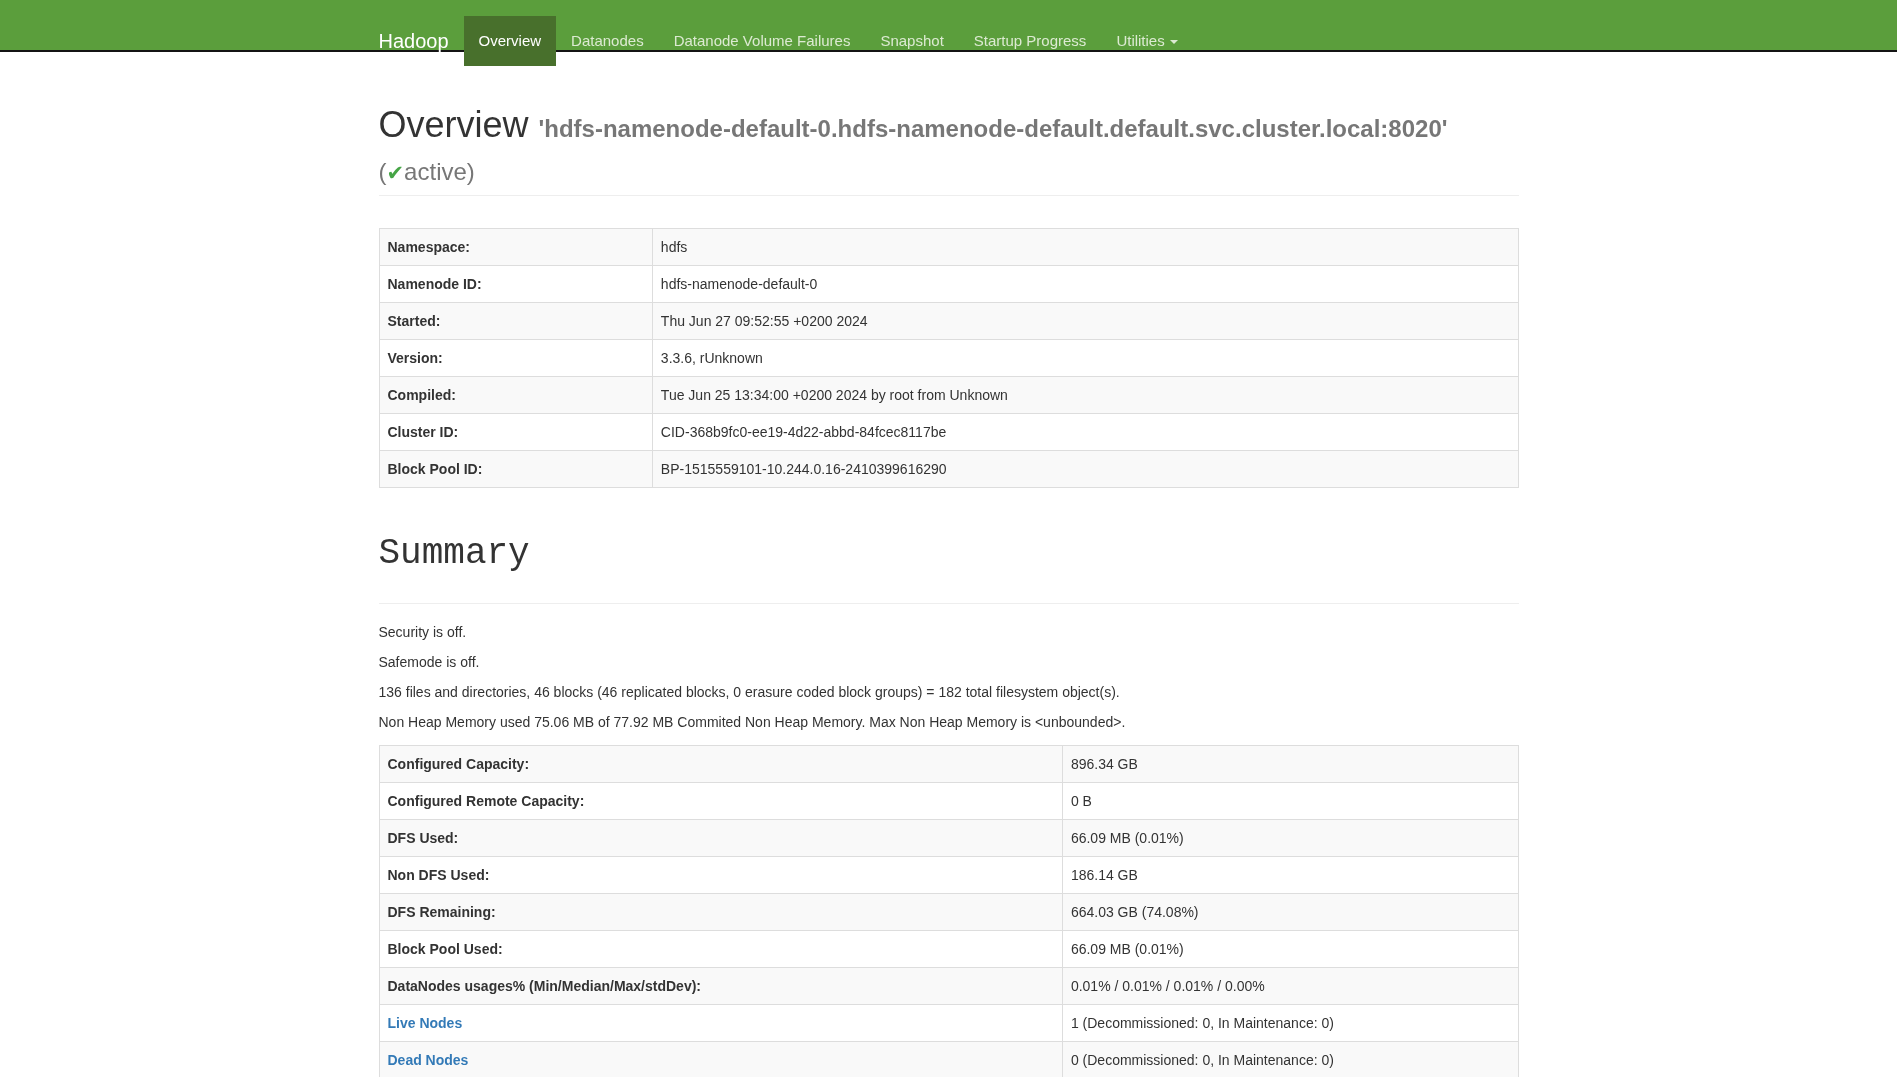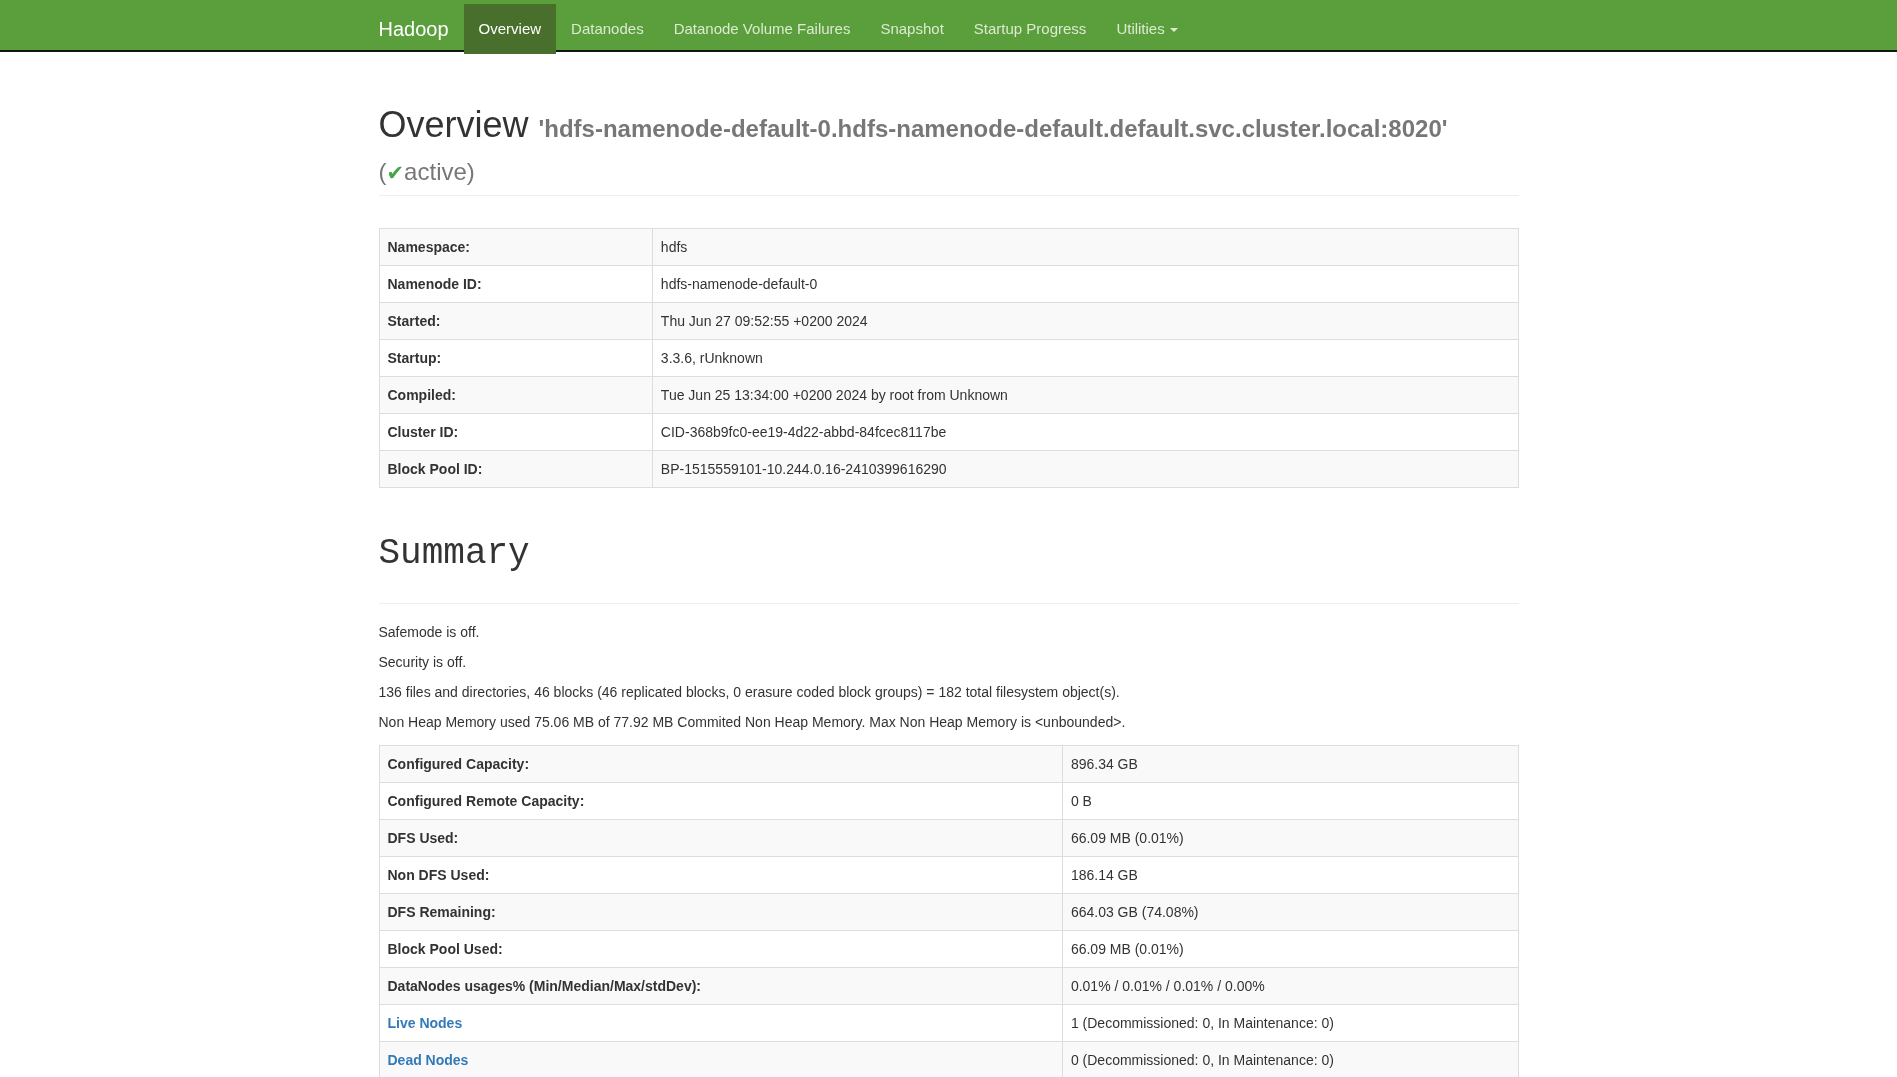--- a/index.html
+++ b/index.html
@@ -15,21 +15,21 @@
     background:#fff;color:#333;
     font-family:"Liberation Sans","DejaVu Sans",sans-serif;
     font-size:14px;line-height:1.42857;
   }
   
   .navbar{
     height:52px;background:var(--navbar-bg);
     border-bottom:2px solid #141414;
   }
   .navbar-inner{
-    width:1170px;margin:0 auto;padding:4px 15px;
+    width:1170px;margin:0 auto;padding:16px 15px;
     display:flex;align-items:stretch;height:50px;
   }
   .brand{
     color:#fff;font-size:20px;line-height:50px;
     padding-right:15px;text-decoration:none;white-space:nowrap;
   }
   .nav{display:flex;margin:0;padding:0;list-style:none;}
   .nav li{display:block;}
   .nav li a{
     display:block;color:#dcead2;text-decoration:none;
@@ -126,21 +126,21 @@
           <th><span class="row-label">Namenode ID:</span></th>
           <td>hdfs-namenode-default-0</td>
         </tr>
 
         <tr>
           <th><span class="row-label">Started:</span></th>
           <td>Thu Jun 27 09:52:55 +0200 2024</td>
         </tr>
 
         <tr>
-          <th><span class="row-label">Startup:</span></th>
+          <th><span class="row-label">Version:</span></th>
           <td>3.3.6, rUnknown</td>
         </tr>
 
         <tr>
           <th><span class="row-label">Compiled:</span></th>
           <td>Tue Jun 25 13:34:00 +0200 2024 by root from Unknown</td>
         </tr>
 
         <tr>
           <th><span class="row-label">Cluster ID:</span></th>
@@ -153,23 +153,23 @@
         </tr>
       </tbody>
   </table>
 
   <h1 class="summary-heading">Summary</h1>
 
   <hr class="hr-summary">
 
   <div>
 
+      <p class="summary-line">Security is off.</p>
+
       <p class="summary-line">Safemode is off.</p>
-
-      <p class="summary-line">Security is off.</p>
 
       <p class="summary-line">136 files and directories, 46 blocks (46 replicated blocks, 0 erasure coded block groups) = 182 total filesystem object(s).</p>
 
 
       <p class="summary-line">Non Heap Memory used 75.06 MB of 77.92 MB Commited Non Heap Memory. Max Non Heap Memory is &lt;unbounded&gt;.</p>
     </div>
 
   <table class="metrics-table">
     <tbody>
 

